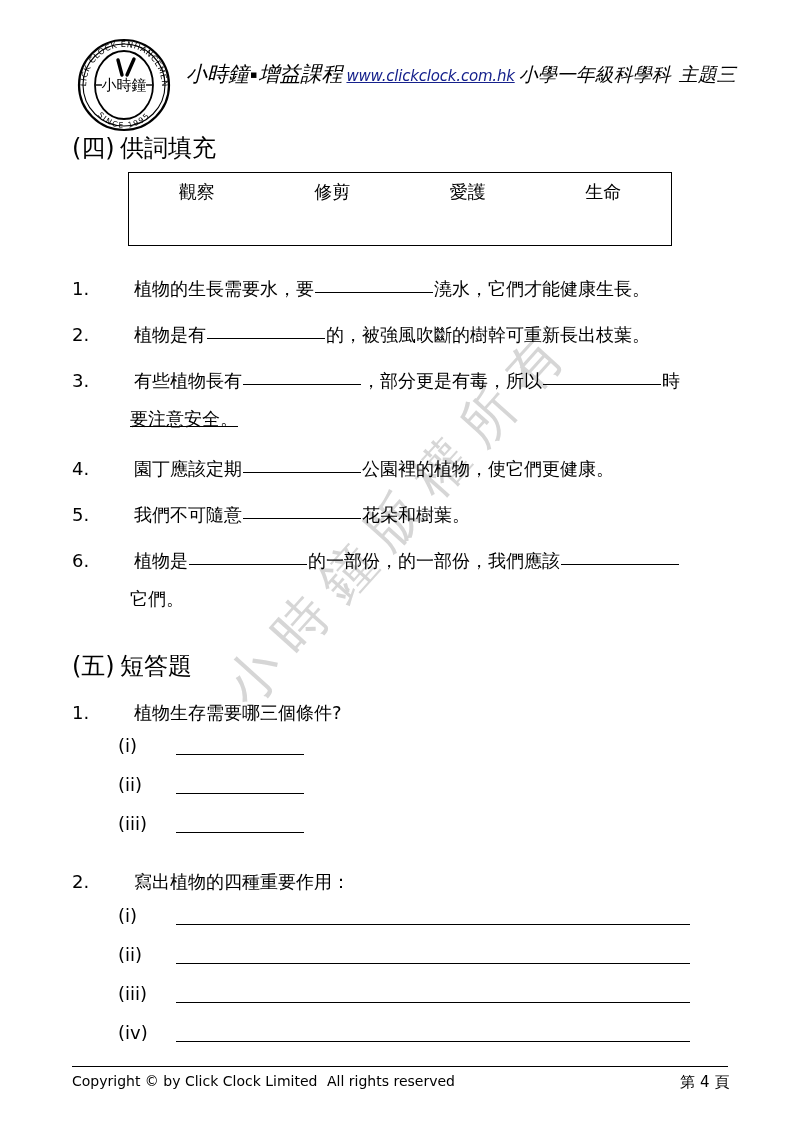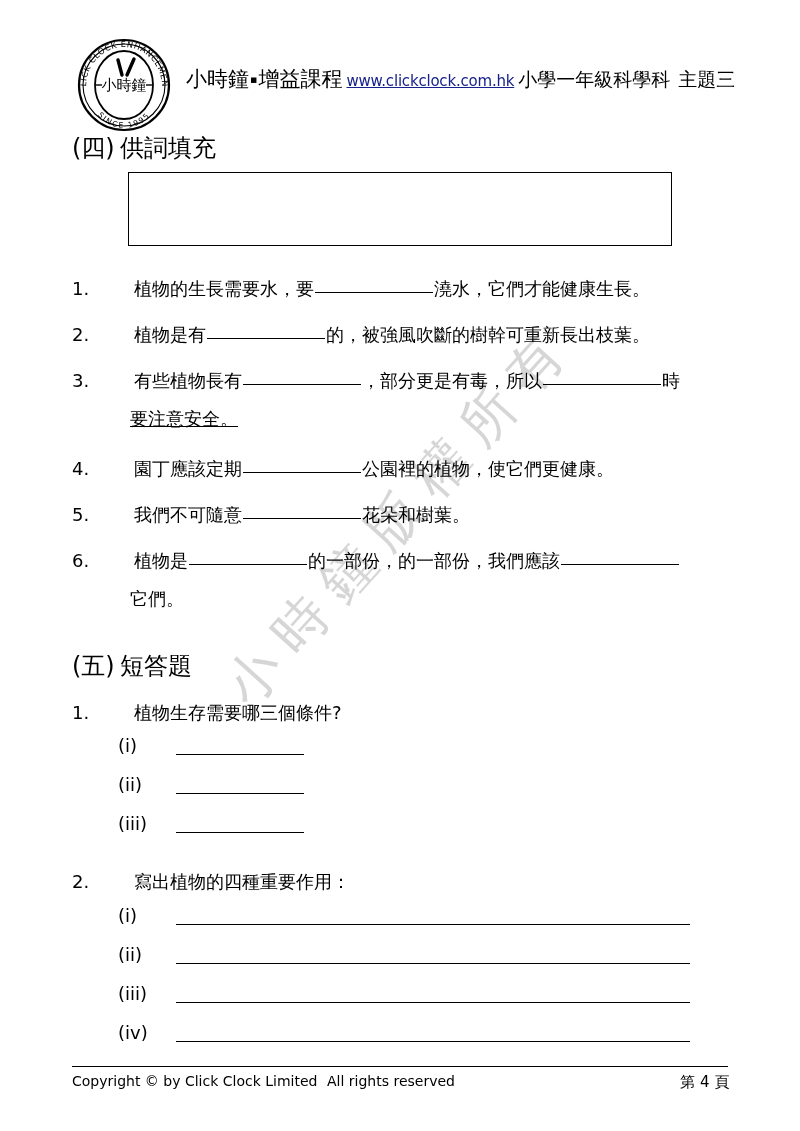--- a/index.html
+++ b/index.html
@@ -63,21 +63,22 @@
     height: 104px;
   }
   .logo svg { display: block; }
 
   .header-line {
     position: absolute;
     left: 186px;
     top: 62px;
     white-space: nowrap;
     font-size: 21px;
-    line-height: 34px;
+    line-height: 24px;
+    font-style: italic;
   }
   .hdr-brand { font-size: 21px; }
   .hdr-bullet {
     font-size: 11px;
     vertical-align: 3px;
     padding: 0 1px;
   }
   .hdr-url {
     color: #16218c;
     text-decoration: underline;
@@ -235,20 +236,26 @@
       <div class="header-line">
         <span class="hdr-brand">小時鐘</span><span class="hdr-bullet">▪</span><span class="hdr-brand">增益課程</span><span class="hdr-url">www.clickclock.com.hk</span><span class="hdr-subject">小學一年級科學科</span><span class="hdr-topic">主題三</span>
       </div>
     </div>
 
     <div class="abs section-head" style="left:72px; top:132px;">
       <span class="section-num">(四)</span><span>供詞填充</span>
     </div>
 
     <div class="wordbank">
+      <div class="wb-row">
+        <div class="wb-cell">觀察</div>
+        <div class="wb-cell">修剪</div>
+        <div class="wb-cell">愛護</div>
+        <div class="wb-cell">生命</div>
+      </div>
     </div>
 
     <div class="q-row" style="left:72px; top:272px; width:700px;">
       <span class="q-num">1.</span>
       <span class="q-body">
         <span>植物的生長需要水，要</span><span class="blank blank-s"></span><span>澆水，它們才能健康生長。</span>
       </span>
     </div>
 
     <div class="q-row" style="left:72px; top:318px; width:700px;">

